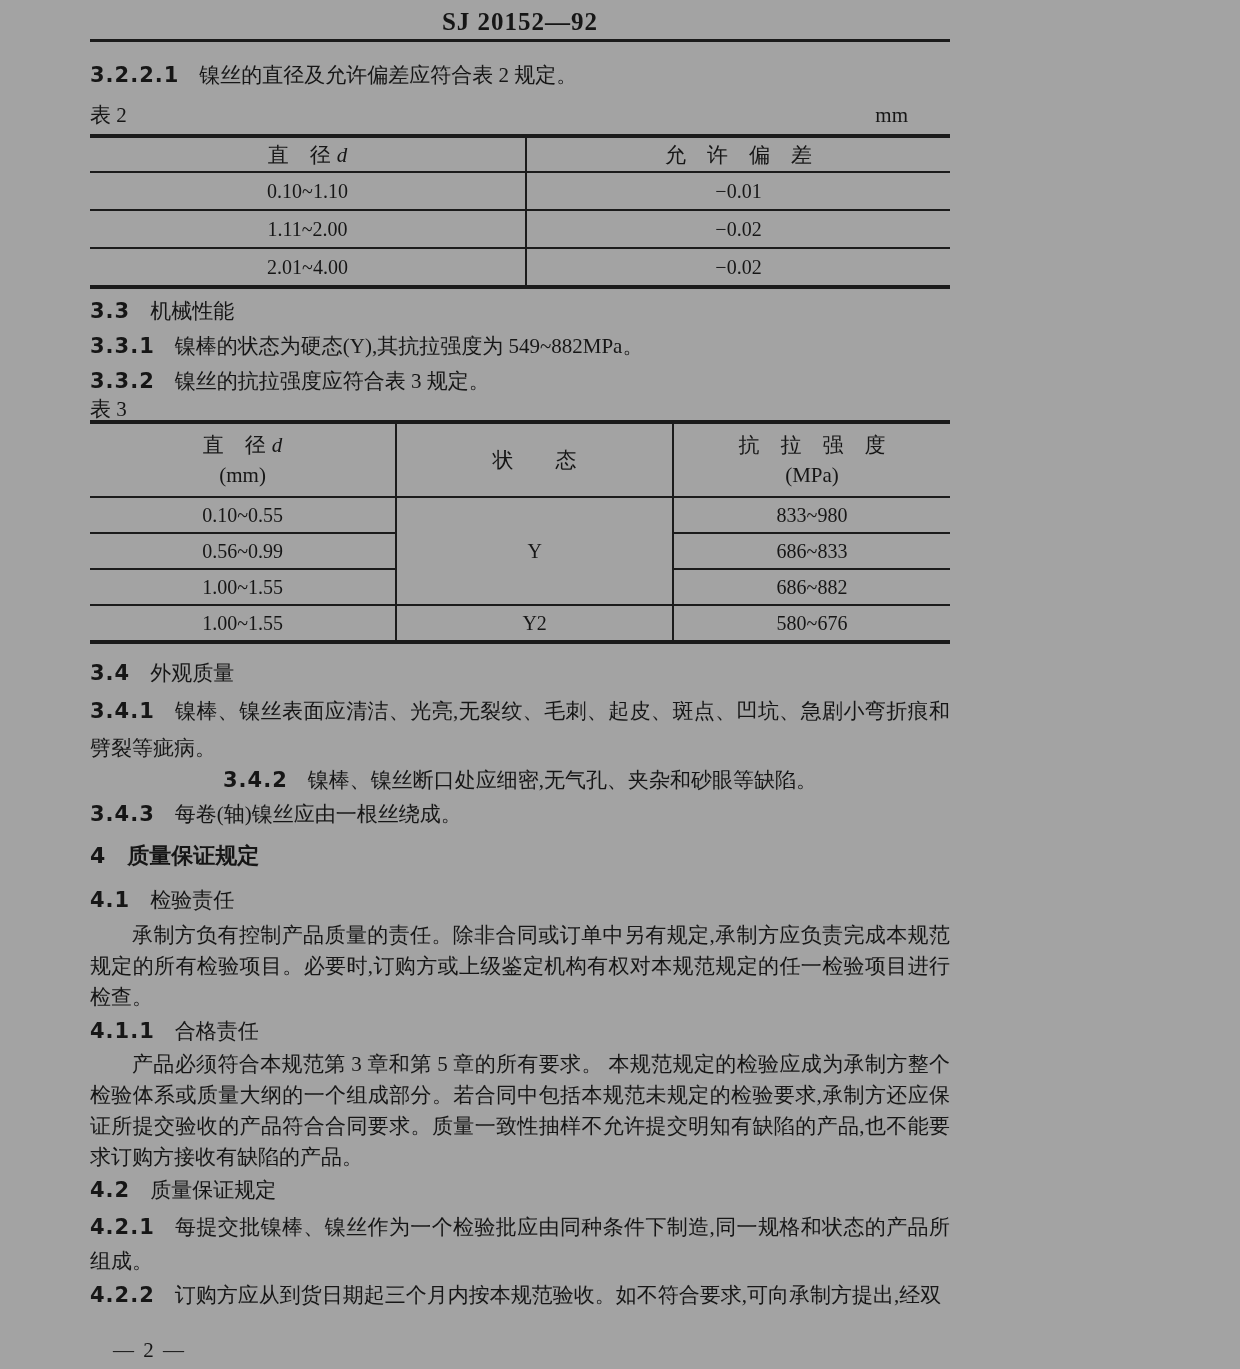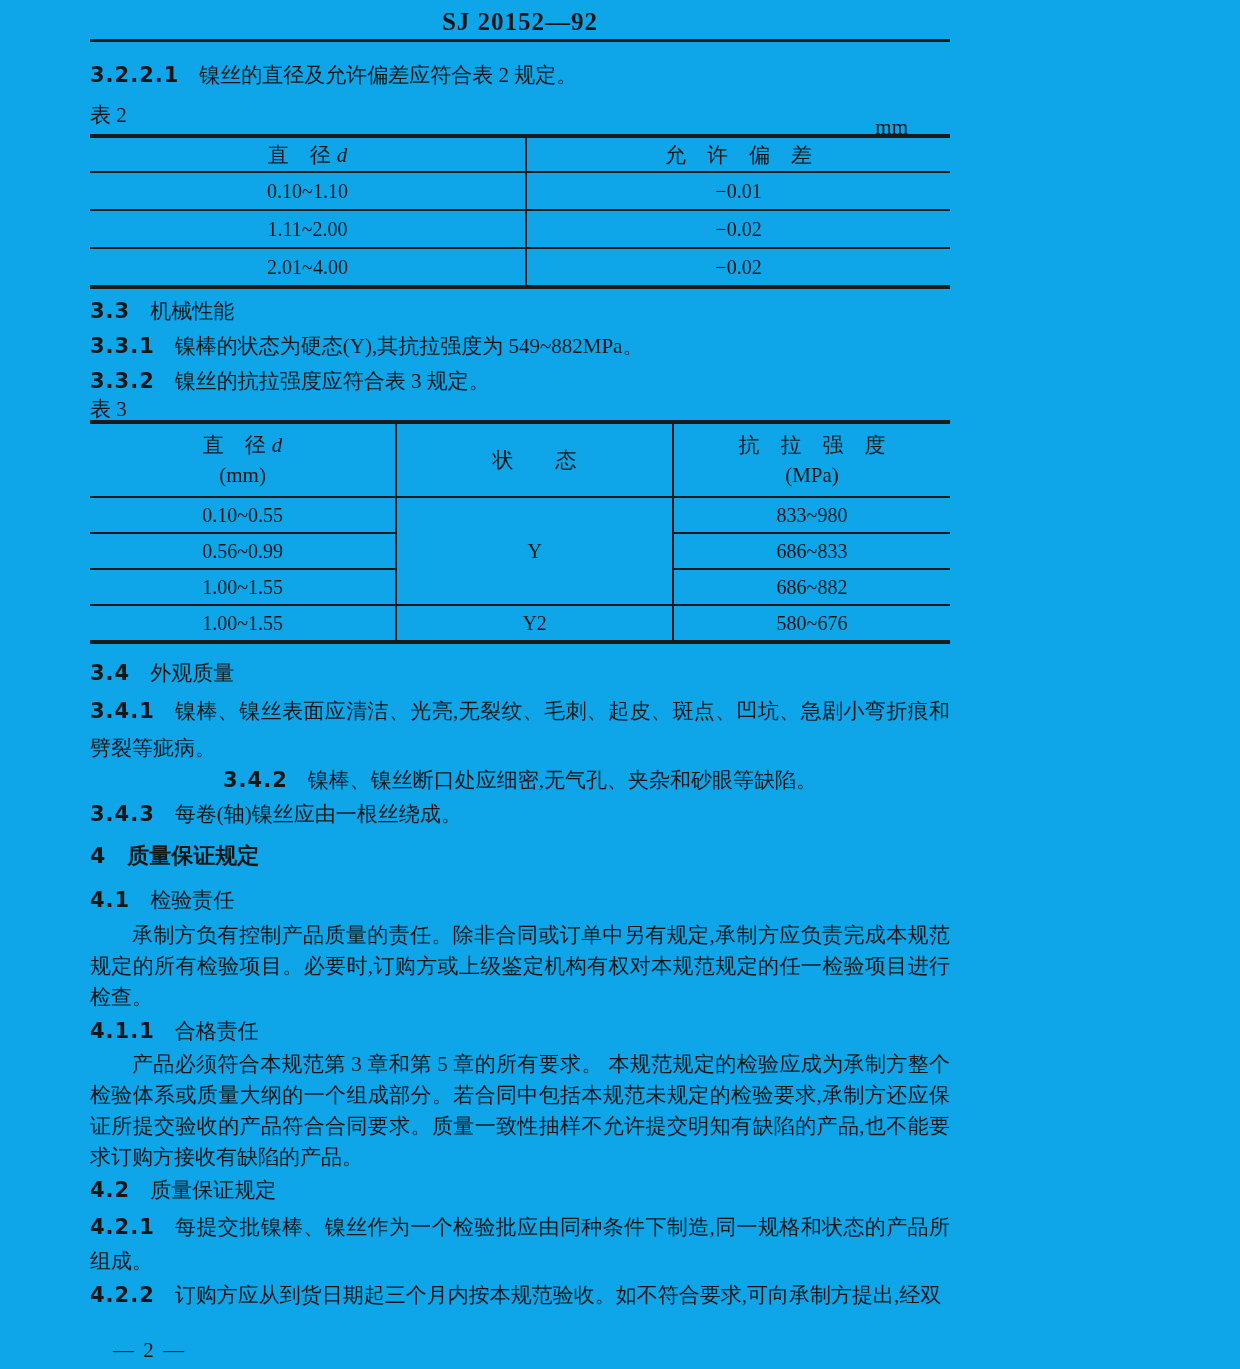--- a/index.html
+++ b/index.html
@@ -6,21 +6,21 @@
   body{
     width:1240px;height:1369px;
     background:#f6f6f4;
     font-family:"Liberation Serif","DejaVu Serif",serif;
     color:#161616;
     -webkit-font-smoothing:antialiased;
   }
   .page{
     position:relative;
     width:1240px;height:1369px;
-    background:#0ea5e9;
+    background:#a3a3a3;
     box-sizing:border-box;
     padding:6px 290px 0 90px;
     overflow:hidden;
   }
   
   .doc-number{
     font-size:25px;line-height:32px;font-weight:bold;
     text-align:center;letter-spacing:1px;
     font-family:"Liberation Serif","DejaVu Serif",serif;
   }
@@ -66,21 +66,21 @@
   .para-411{margin-top:4px;}
 
   
   .caption-row{position:relative;margin-top:13px;height:26px;}
   .tbl-caption{
     display:block;text-align:left;
     font-size:21px;line-height:26px;
   }
   .tbl-caption-3{margin-top:1px;height:24px;line-height:24px;}
   .tbl-unit{
-    position:absolute;right:42px;top:12px;
+    position:absolute;right:42px;top:0;
     font-size:21px;line-height:26px;
   }
 
   
   table{
     width:100%;border-collapse:collapse;
     font-size:20px;
   }
   .t2{margin-top:6px;border-top:4px solid #1b1b1b;border-bottom:4px solid #1b1b1b;}
   .t3{margin-top:0;border-top:4px solid #1b1b1b;border-bottom:4px solid #1b1b1b;}

